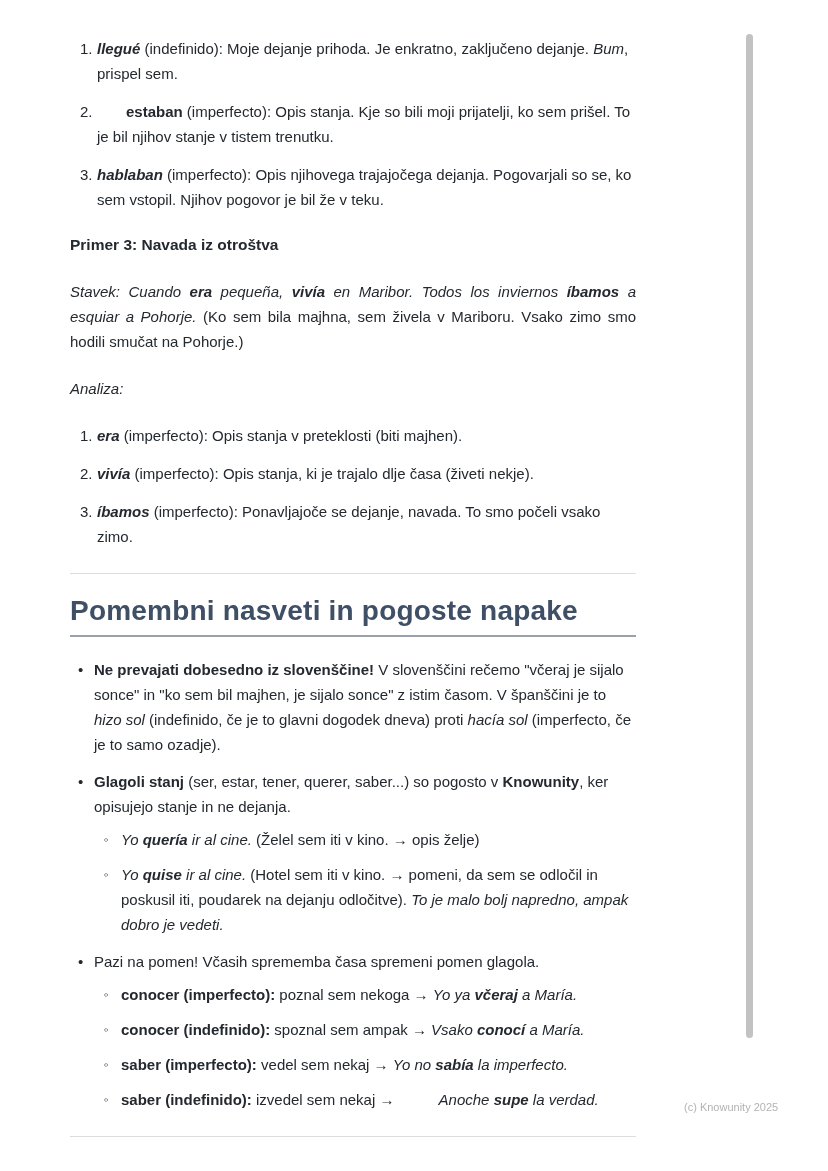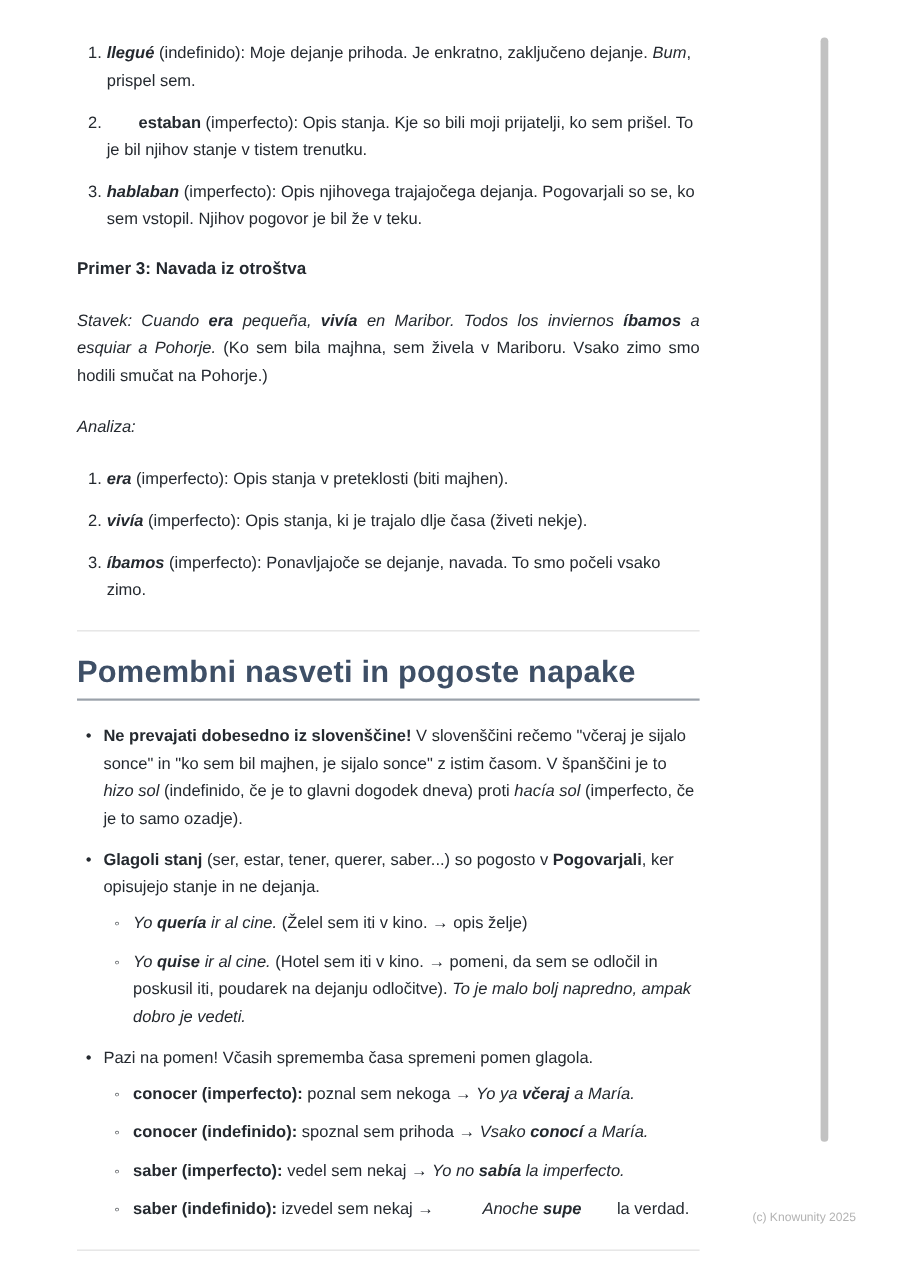--- a/index.html
+++ b/index.html
@@ -126,21 +126,21 @@
       <li class="bullet-item">
         <div class="b-row">
           <span class="b-marker">•</span>
           <span class="li-text"><span style="font-weight: 700;">Ne prevajati dobesedno iz slovenščine!</span><span> V slovenščini rečemo "včeraj je sijalo sonce" in "ko sem bil majhen, je sijalo sonce" z istim časom. V španščini je to </span><span style="font-style: italic;">hizo sol</span><span> (indefinido, če je to glavni dogodek dneva) proti </span><span style="font-style: italic;">hacía sol</span><span> (imperfecto, če je to samo ozadje).</span></span>
         </div>
       </li>
 
       <li class="bullet-item">
         <div class="b-row">
           <span class="b-marker">•</span>
-          <span class="li-text"><span style="font-weight: 700;">Glagoli stanj</span><span> (ser, estar, tener, querer, saber...) so pogosto v </span><span style="font-weight: 700;">Pogovarjali</span><span>, ker opisujejo stanje in ne dejanja.</span></span>
+          <span class="li-text"><span style="font-weight: 700;">Glagoli stanj</span><span> (ser, estar, tener, querer, saber...) so pogosto v </span><span style="font-weight: 700;">Knowunity</span><span>, ker opisujejo stanje in ne dejanja.</span></span>
         </div>
         <ul class="sub-list">
           <li class="sub-item">
             <span class="s-marker">◦</span>
             <span class="li-text"><span style="font-style: italic;">Yo </span><span style="font-weight: 700; font-style: italic;">quería</span><span style="font-style: italic;"> ir al cine.</span><span> (Želel sem iti v kino. → opis želje)</span></span>
           </li>
           <li class="sub-item">
             <span class="s-marker">◦</span>
             <span class="li-text"><span style="font-style: italic;">Yo </span><span style="font-weight: 700; font-style: italic;">quise</span><span style="font-style: italic;"> ir al cine.</span><span> (Hotel sem iti v kino. → pomeni, da sem se odločil in poskusil iti, poudarek na dejanju odločitve). </span><span style="font-style: italic;">To je malo bolj napredno, ampak dobro je vedeti.</span></span>
           </li>
@@ -152,29 +152,29 @@
           <span class="b-marker">•</span>
           <span class="li-text"><span>Pazi na pomen! Včasih sprememba časa spremeni pomen glagola.</span></span>
         </div>
         <ul class="sub-list">
           <li class="sub-item">
             <span class="s-marker">◦</span>
             <span class="li-text"><span style="font-weight: 700;">conocer (imperfecto):</span><span> poznal sem nekoga → </span><span style="font-style: italic;">Yo ya </span><span style="font-weight: 700; font-style: italic;">včeraj</span><span style="font-style: italic;"> a María.</span></span>
           </li>
           <li class="sub-item">
             <span class="s-marker">◦</span>
-            <span class="li-text"><span style="font-weight: 700;">conocer (indefinido):</span><span> spoznal sem prihoda → </span><span style="font-style: italic;">Vsako </span><span style="font-weight: 700; font-style: italic;">conocí</span><span style="font-style: italic;"> a María.</span></span>
+            <span class="li-text"><span style="font-weight: 700;">conocer (indefinido):</span><span> spoznal sem ampak → </span><span style="font-style: italic;">Vsako </span><span style="font-weight: 700; font-style: italic;">conocí</span><span style="font-style: italic;"> a María.</span></span>
           </li>
           <li class="sub-item">
             <span class="s-marker">◦</span>
             <span class="li-text"><span style="font-weight: 700;">saber (imperfecto):</span><span> vedel sem nekaj → </span><span style="font-style: italic;">Yo no </span><span style="font-weight: 700; font-style: italic;">sabía</span><span style="font-style: italic;"> la imperfecto.</span></span>
           </li>
           <li class="sub-item">
             <span class="s-marker">◦</span>
-            <span class="li-text"><span style="font-weight: 700;">saber (indefinido):</span><span> izvedel sem nekaj → </span><span style="font-style: italic; margin-left: 40px;">Anoche </span><span style="font-weight: 700; font-style: italic;">supe</span><span style=" margin-left: 28px;"> la verdad.</span></span>
+            <span class="li-text"><span style="font-weight: 700;">saber (indefinido):</span><span> izvedel sem nekaj → </span><span style="font-style: italic; margin-left: 40px;">Anoche </span><span style="font-weight: 700; font-style: italic;">supe</span><span style="font-style: italic;"> la verdad.</span></span>
           </li>
         </ul>
       </li>
 
     </ul>
 
     <hr class="rule">
 
   </div>
 

